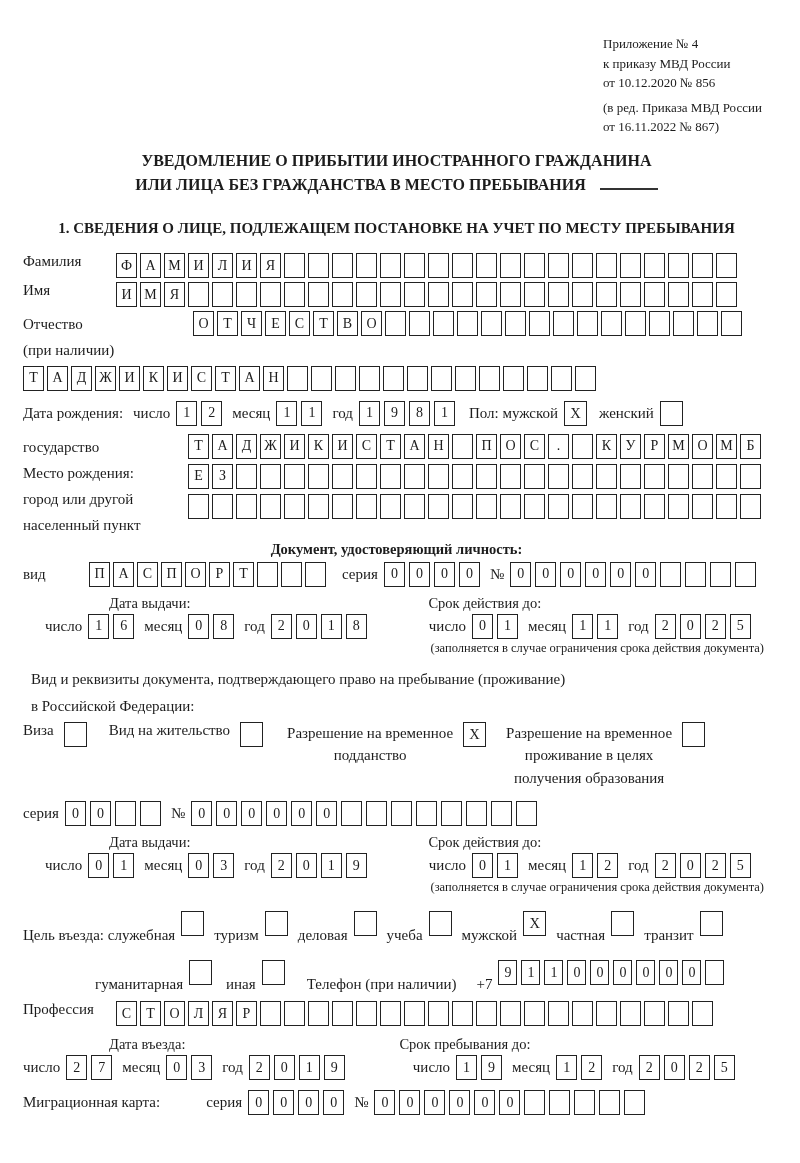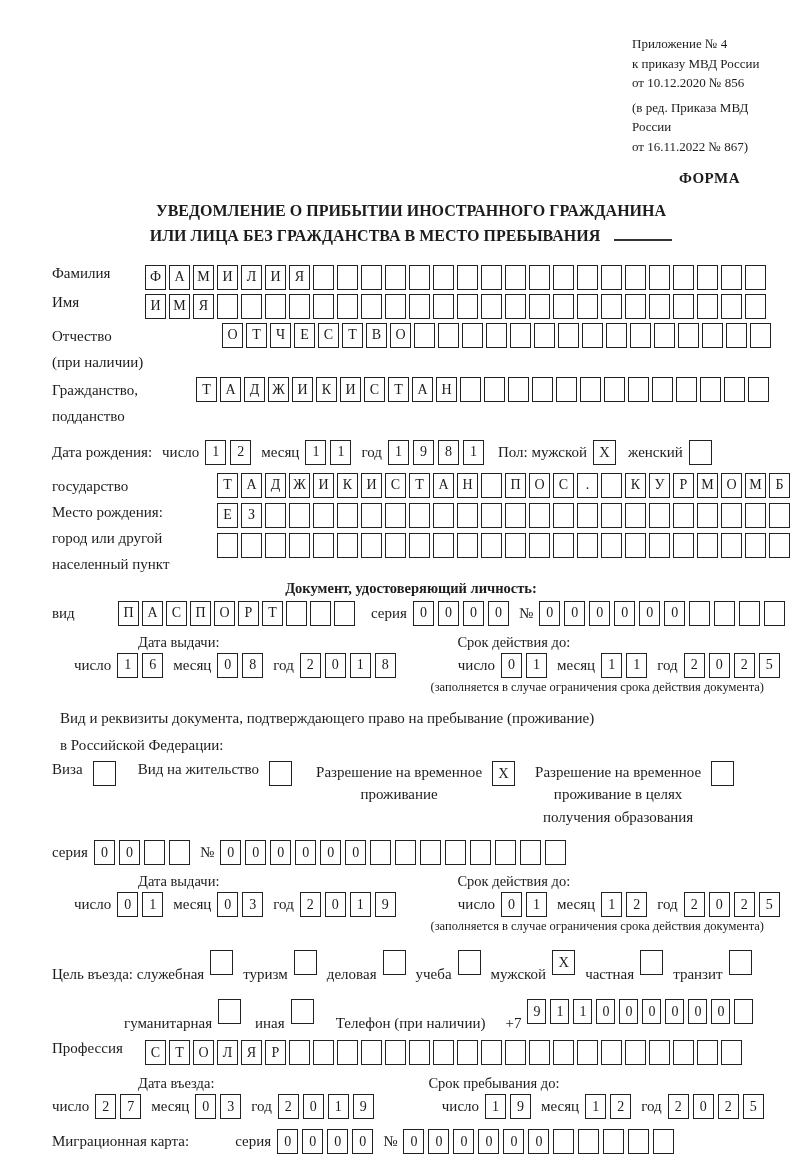--- a/index.html
+++ b/index.html
@@ -1,18 +1,18 @@
 <!DOCTYPE html>
 <html><head>
 <meta charset="utf-8">
 <style>
   html,body{margin:0;padding:0;background:#ffffff;}
   .page{
     width:800px;height:1163px;box-sizing:border-box;
-    padding:34px 30px 0 52px;background:#ffffff;color:#1c1c1c;
+    padding:34px 30px 0 23px;background:#ffffff;color:#1c1c1c;
     font-family:"Liberation Serif","DejaVu Serif",serif;font-size:15px;
     position:relative;overflow:hidden;
   }
   .hdr{margin-left:580px;font-size:13px;line-height:1.5;}
   .hdr-sub{margin-top:5px;}
   .forma{text-align:right;padding-right:30px;font-weight:bold;font-size:15px;margin-top:14px;letter-spacing:.5px;}
   .title{text-align:center;font-weight:bold;font-size:16px;line-height:1.55;margin-top:12px;}
   .uline{display:inline-block;width:58px;border-bottom:2.5px solid #333;margin-left:14px;}
   .sec{font-weight:bold;font-size:15px;margin-top:22px;text-align:center;white-space:nowrap;}
   .row{display:flex;align-items:flex-start;}
@@ -58,29 +58,29 @@
 
   <div class="hdr">
     <div>Приложение № 4</div>
     <div>к приказу МВД России</div>
     <div>от 10.12.2020 № 856</div>
     <div class="hdr-sub">
       <div>(в ред. Приказа МВД России</div>
       <div>от 16.11.2022 № 867)</div>
     </div>
   </div>
-  <div class="forma">ФОРМА</div>
 
   <div class="title">
     <div>УВЕДОМЛЕНИЕ О ПРИБЫТИИ ИНОСТРАННОГО ГРАЖДАНИНА</div>
     <div>
       <span>ИЛИ ЛИЦА БЕЗ ГРАЖДАНСТВА В МЕСТО ПРЕБЫВАНИЯ</span><span class="uline"></span>
     </div>
   </div>
 
+  <div class="sec">1. СВЕДЕНИЯ О ЛИЦЕ, ПОДЛЕЖАЩЕМ ПОСТАНОВКЕ НА УЧЕТ ПО МЕСТУ ПРЕБЫВАНИЯ</div>
 
   <div class="row mt16">
     <span class="lbl w93">Фамилия</span>
     <span class="cells">
         <span class="cell">Ф</span>
         <span class="cell">А</span>
         <span class="cell">М</span>
         <span class="cell">И</span>
         <span class="cell">Л</span>
         <span class="cell">И</span>
@@ -165,24 +165,20 @@
         <span class="cell"></span>
         <span class="cell"></span>
         <span class="cell"></span>
         <span class="cell"></span>
         <span class="cell"></span>
         <span class="cell"></span>
       </span>
   </div>
 
   <div class="row mt2">
-    <span class="lbl-block w144">
-      <div>Гражданство,</div>
-      <div>подданство</div>
-    </span>
     <span class="cells">
         <span class="cell">Т</span>
         <span class="cell">А</span>
         <span class="cell">Д</span>
         <span class="cell">Ж</span>
         <span class="cell">И</span>
         <span class="cell">К</span>
         <span class="cell">И</span>
         <span class="cell">С</span>
         <span class="cell">Т</span>
@@ -412,21 +408,21 @@
       <span class="txt">Виза</span>
       <span class="checkbox"></span>
     </span>
     <span class="opt" style="margin-left:22px">
       <span class="txt">Вид на жительство</span>
       <span class="checkbox"></span>
     </span>
     <span class="opt" style="margin-left:24px">
       <span class="txt c">
         <div>Разрешение на временное</div>
-        <div>проживание</div>
+        <div>подданство</div>
       </span>
       <span class="checkbox">X</span>
     </span>
     <span class="opt" style="margin-left:20px">
       <span class="txt c">
         <div>Разрешение на временное</div>
         <div>проживание в целях</div>
         <div>получения образования</div>
       </span>
       <span class="checkbox"></span>

